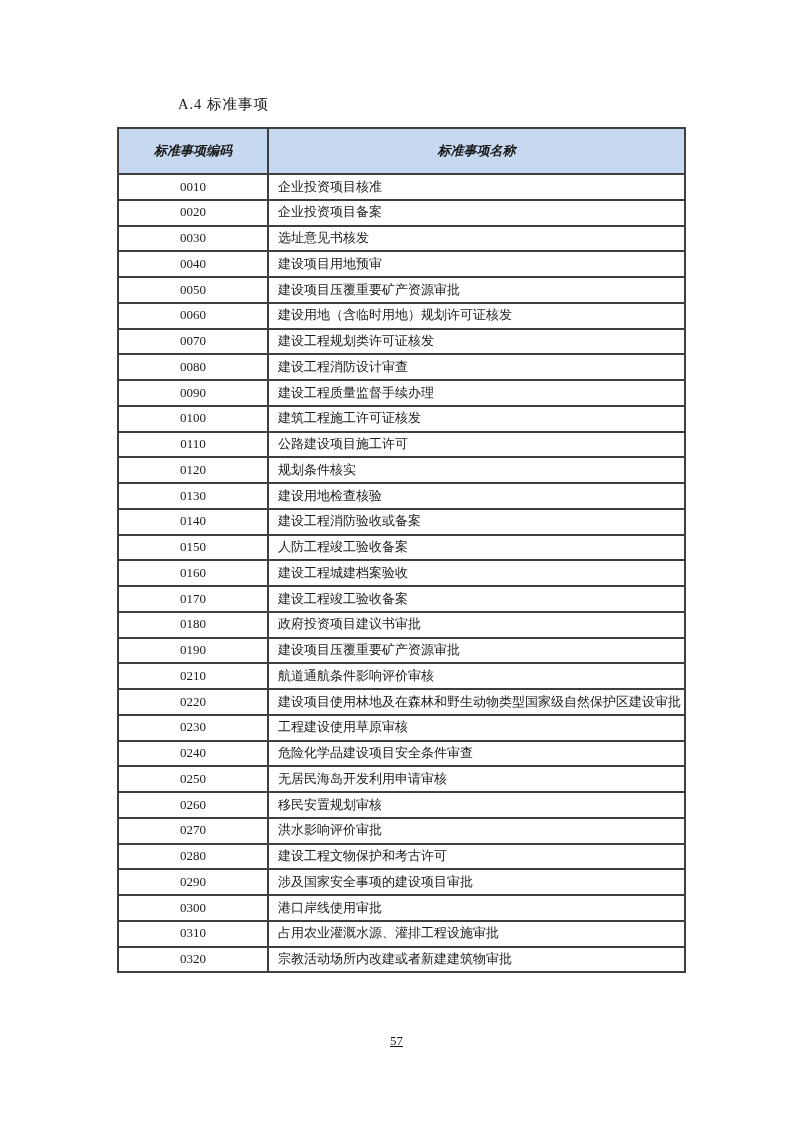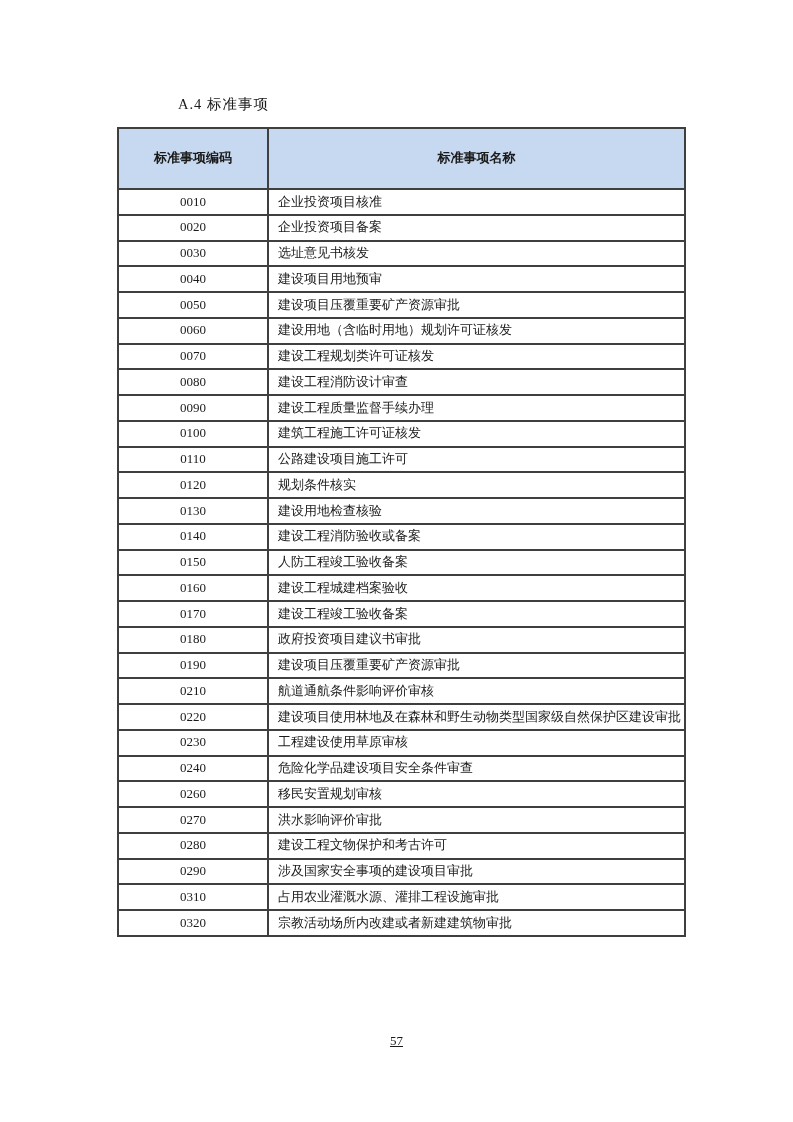--- a/index.html
+++ b/index.html
@@ -35,21 +35,21 @@
     border-collapse:collapse;
     table-layout:fixed;
   }
   table.std-table th,
   table.std-table td{
     border:2px solid var(--border-color);
     font-size:13px;
     line-height:1.1;
     overflow:hidden;
   }
-  table.std-table thead tr{height:61px;}
+  table.std-table thead tr{height:46px;font-style:italic;}
   table.std-table tbody tr{height:25.75px;}
   th.col-code{width:148px;}
   th.col-name{width:415px;}
   table.std-table th{
     background:var(--header-bg);
     font-weight:bold;
     text-align:center;
     padding:0;
   }
   td.code{
@@ -173,36 +173,44 @@
         </tr>
         <tr>
           <td class="code">0230</td>
           <td class="name">工程建设使用草原审核</td>
         </tr>
         <tr>
           <td class="code">0240</td>
           <td class="name">危险化学品建设项目安全条件审查</td>
         </tr>
         <tr>
+          <td class="code">0250</td>
+          <td class="name">无居民海岛开发利用申请审核</td>
+        </tr>
+        <tr>
           <td class="code">0260</td>
           <td class="name">移民安置规划审核</td>
         </tr>
         <tr>
           <td class="code">0270</td>
           <td class="name">洪水影响评价审批</td>
         </tr>
         <tr>
           <td class="code">0280</td>
           <td class="name">建设工程文物保护和考古许可</td>
         </tr>
         <tr>
           <td class="code">0290</td>
           <td class="name">涉及国家安全事项的建设项目审批</td>
         </tr>
         <tr>
+          <td class="code">0300</td>
+          <td class="name">港口岸线使用审批</td>
+        </tr>
+        <tr>
           <td class="code">0310</td>
           <td class="name">占用农业灌溉水源、灌排工程设施审批</td>
         </tr>
         <tr>
           <td class="code">0320</td>
           <td class="name">宗教活动场所内改建或者新建建筑物审批</td>
         </tr>
       </tbody>
   </table>
 

